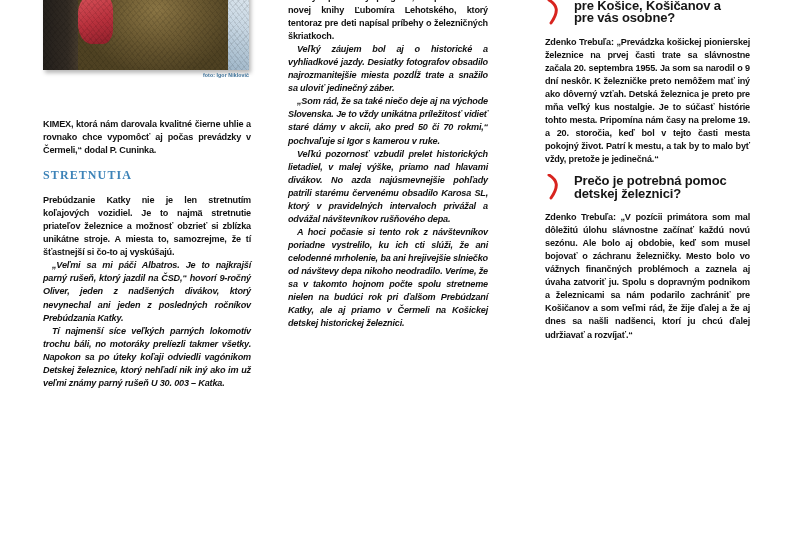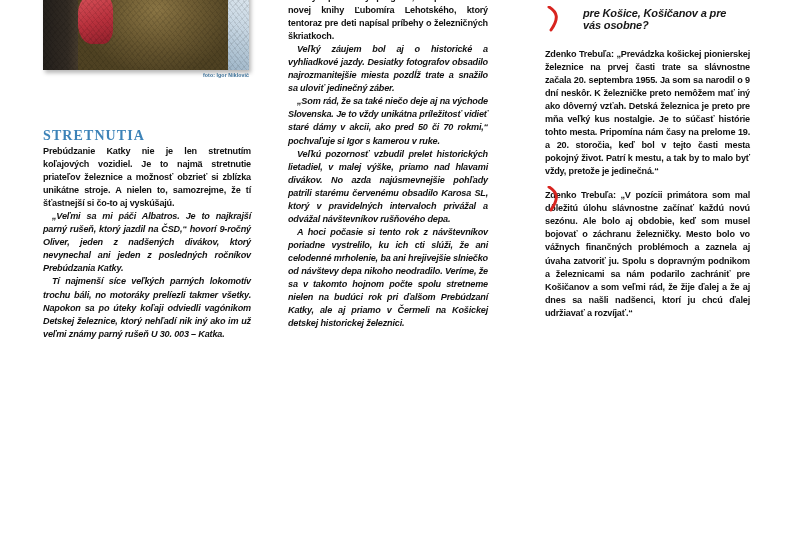--- a/index.html
+++ b/index.html
@@ -66,23 +66,23 @@
     color:#3a6f97;
     font-weight:bold;
     line-height:7px;
   }
 
   
   .section-head{
     color:#3d83b8;
     font-family:"Liberation Serif", serif;
     font-weight:bold;
-    font-size:14px;
+    font-size:12px;
     letter-spacing:1.1px;
-    margin:0 0 3px 0;
+    margin:0 0 13px 0;
     line-height:12px;
   }
   p.body{
     margin:0;
     font-size:9.1px;
     line-height:13.05px;
     color:#111111;
     text-align:justify;
     font-weight:bold;
     letter-spacing:-0.18px;
@@ -103,24 +103,23 @@
     padding-left:22px;
     margin:9px 0 11px 0;
   }
   .qmark{
     position:absolute;
     left:2px;top:-1px;
     width:14px;height:26px;
     pointer-events:none;
   }
   .qtext{
-    margin:16px;
-    font-size:11px;
+    margin:7px;
+    font-size:13px;
     line-height:12.4px;
-    font-style:italic;
     font-weight:bold;
     color:#161616;
     letter-spacing:-0.15px;
   }
   .answer .who{ font-weight:bold;margin-top:32px; }
 </style>
 </head>
 <body>
 
 <div class="page">
@@ -130,23 +129,24 @@
       <div class="darkleft"></div>
       <div class="glove"></div>
 
       <div class="sky"></div>
       <div class="texture"></div>
     </div>
   </div>
   <div class="photo-caption">foto: Igor Niklovič</div>
 
   <div class="c1-text">
+    <p class="body">KIMEX, ktorá nám darovala kvalitné čierne uhlie a rovnako chce vypomôcť aj počas prevádzky v Čermeli,“ dodal P. Cuninka.</p>
     <div class="spacer-md"></div>
     <div class="section-head">STRETNUTIA</div>
-    <p class="body">Prebúdzanie Katky nie je len stretnutím koľajových vozidiel. Je to najmä stretnutie priateľov železnice a možnosť obzrieť si zblízka unikátne stroje. A nielen to, samozrejme, že tí šťastnejší si čo-to aj vyskúšajú.</p>
+    <p class="body">Prebúdzanie Katky nie je len stretnutím koľajových vozidiel. Je to najmä stretnutie priateľov železnice a možnosť obzrieť si zblízka unikátne stroje. A miesta to, samozrejme, že tí šťastnejší si čo-to aj vyskúšajú.</p>
     <p class="body indent">„Veľmi sa mi páči Albatros. Je to najkrajší parný rušeň, ktorý jazdil na ČSD,“ hovorí 9-ročný Oliver, jeden z nadšených divákov, ktorý nevynechal ani jeden z posledných ročníkov Prebúdzania Katky.</p>
     <p class="body indent">Tí najmenší síce veľkých parných lokomotív trochu báli, no motoráky prelíezli takmer všetky. Napokon sa po úteky koľaji odviedli vagónikom Detskej železnice, ktorý nehľadí nik iný ako im už veľmi známy parný rušeň U 30. 003 – Katka.</p>
   </div>
 
   <div class="c2-text">
     <p class="body">bohatý sprievodný program, či predstavenie novej knihy Ľubomíra Lehotského, ktorý tentoraz pre deti napísal príbehy o železničných škriatkoch.</p>
     <p class="body indent">Veľký záujem bol aj o historické a vyhliadkové jazdy. Desiatky fotografov obsadilo najrozmanitejšie miesta pozdĺž trate a snažilo sa uloviť jedinečný záber.</p>
     <p class="body indent">„Som rád, že sa také niečo deje aj na východe Slovenska. Je to vždy unikátna príležitosť vidieť staré dámy v akcii, ako pred 50 či 70 rokmi,“ pochvaľuje si Igor s kamerou v ruke.</p>
     <p class="body indent">Veľkú pozornosť vzbudil prelet historických lietadiel, v malej výške, priamo nad hlavami divákov. No azda najúsmevnejšie pohľady patrili starému červenému obsadilo Karosa SL, ktorý v pravidelných intervaloch privážal a odvážal návštevníkov rušňového depa.</p>
     <p class="body indent">A hoci počasie si tento rok z návštevníkov poriadne vystrelilo, ku ich cti slúži, že ani celodenné mrholenie, ba ani hrejivejšie slniečko od návštevy depa nikoho neodradilo. Veríme, že sa v takomto hojnom počte spolu stretneme nielen na budúci rok pri ďalšom Prebúdzaní Katky, ale aj priamo v Čermeli na Košickej detskej historickej železnici.</p>
@@ -164,19 +164,20 @@
     </div>
 
     <p class="body answer"><span class="who">Zdenko Trebuľa:</span><span> „Prevádzka košickej pionierskej železnice na prvej časti trate sa slávnostne začala 20. septembra 1955. Ja som sa narodil o 9 dní neskôr. K železničke preto nemôžem mať iný ako dôverný vzťah. Detská železnica je preto pre mňa veľký kus nostalgie. Je to súčasť histórie tohto mesta. Pripomína nám časy na prelome 19. a 20. storočia, keď bol v tejto časti mesta pokojný život. Patrí k mestu, a tak by to malo byť vždy, pretože je jedinečná.“</span></p>
 
     <div class="qblock">
       <span class="qmark">
         <svg width="14" height="26" viewBox="0 0 14 26" xmlns="http://www.w3.org/2000/svg">
           <path d="M2 1 C10 6, 12.5 12, 4 24" fill="none" stroke="#d8241f" stroke-width="3" stroke-linecap="round"></path>
         </svg>
       </span>
+      <p class="qtext">Prečo je potrebná pomoc detskej železnici?</p>
     </div>
 
     <p class="body answer"><span class="who">Zdenko Trebuľa:</span><span> „V pozícii primátora som mal dôležitú úlohu slávnostne začínať každú novú sezónu. Ale bolo aj obdobie, keď som musel bojovať o záchranu železničky. Mesto bolo vo vážnych finančných problémoch a zaznela aj úvaha zatvoriť ju. Spolu s dopravným podnikom a železnicami sa nám podarilo zachrániť pre Košičanov a som veľmi rád, že žije ďalej a že aj dnes sa našli nadšenci, ktorí ju chcú ďalej udržiavať a rozvíjať.“</span></p>
 
   </div>
 
 </div>
 
 </body></html>

